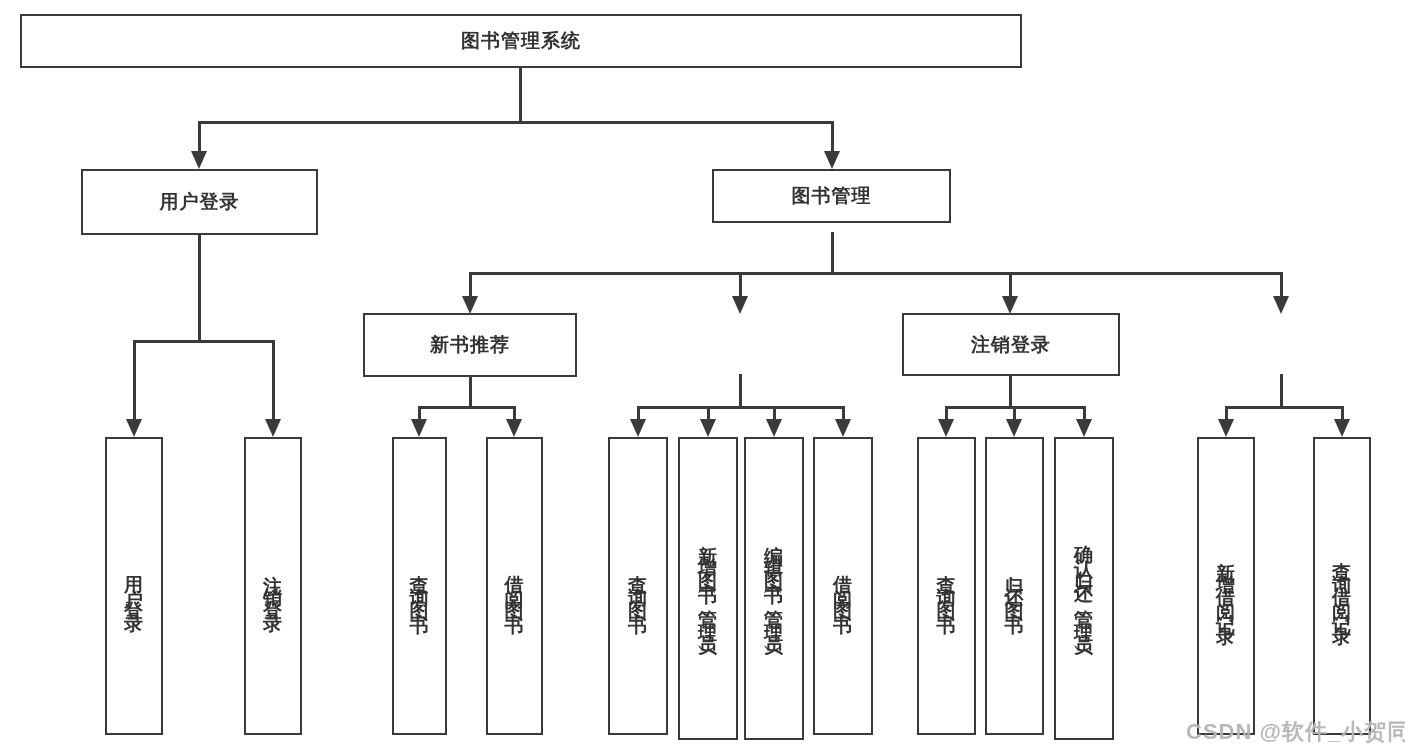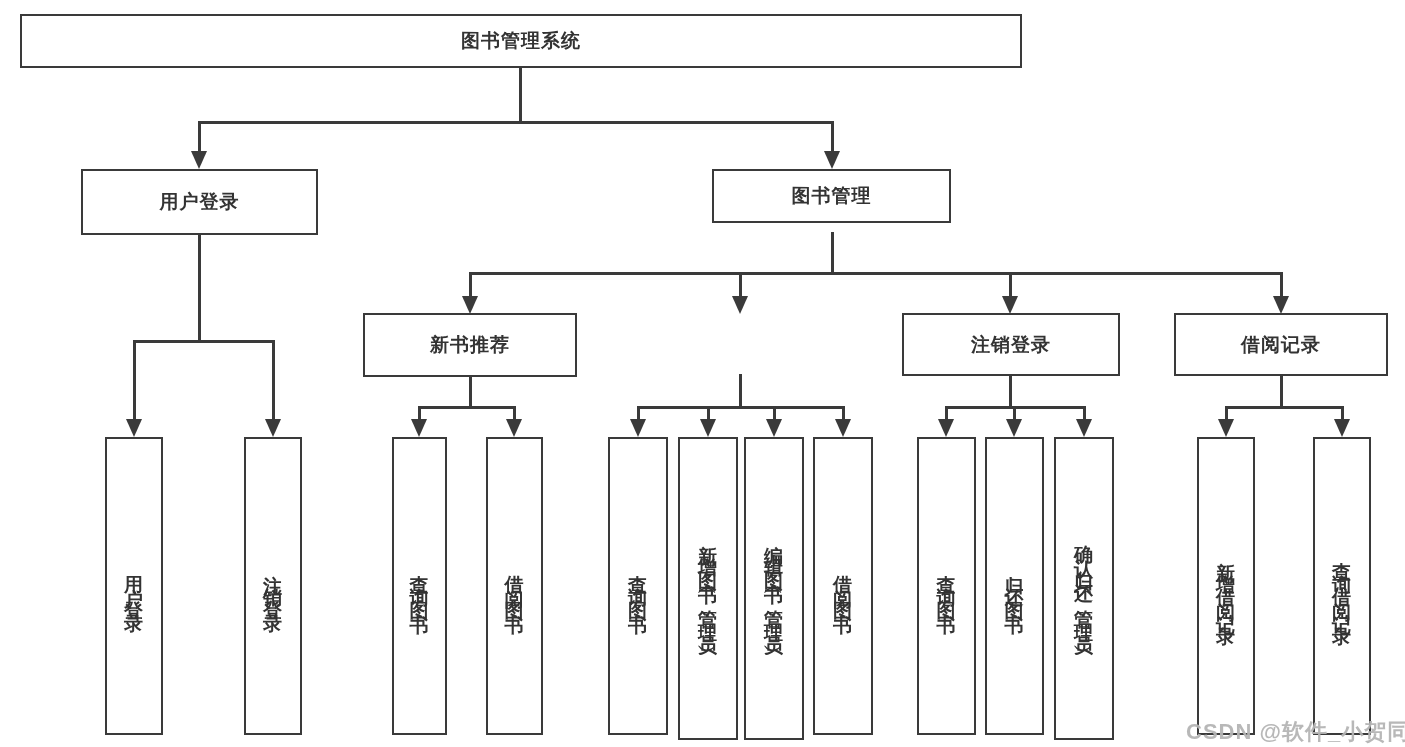--- a/index.html
+++ b/index.html
@@ -144,23 +144,20 @@
   <div class="box" style="left:712px;top:169px;width:239px;height:54px;text-align:center;">
     <span class="hlabel">图书管理</span>
   </div>
 
   <div class="box" style="left:363px;top:313px;width:214px;height:64px;text-align:right;">
     <span class="hlabel">新书推荐</span>
   </div>
   <div class="box" style="left:902px;top:313px;width:218px;height:63px;">
     <span class="hlabel">注销登录</span>
   </div>
-  <div class="box" style="left:1174px;top:313px;width:214px;height:63px;">
-    <span class="hlabel">借阅记录</span>
-  </div>
 
   <div class="box" style="left:105px;top:437px;width:58px;height:298px;">
     <span class="vtext">用户登录</span>
   </div>
   <div class="box" style="left:244px;top:437px;width:58px;height:298px;">
     <span class="vtext">注销登录</span>
   </div>
 
   <div class="box" style="left:392px;top:437px;width:55px;height:298px;">
     <span class="vtext">查询图书</span>

